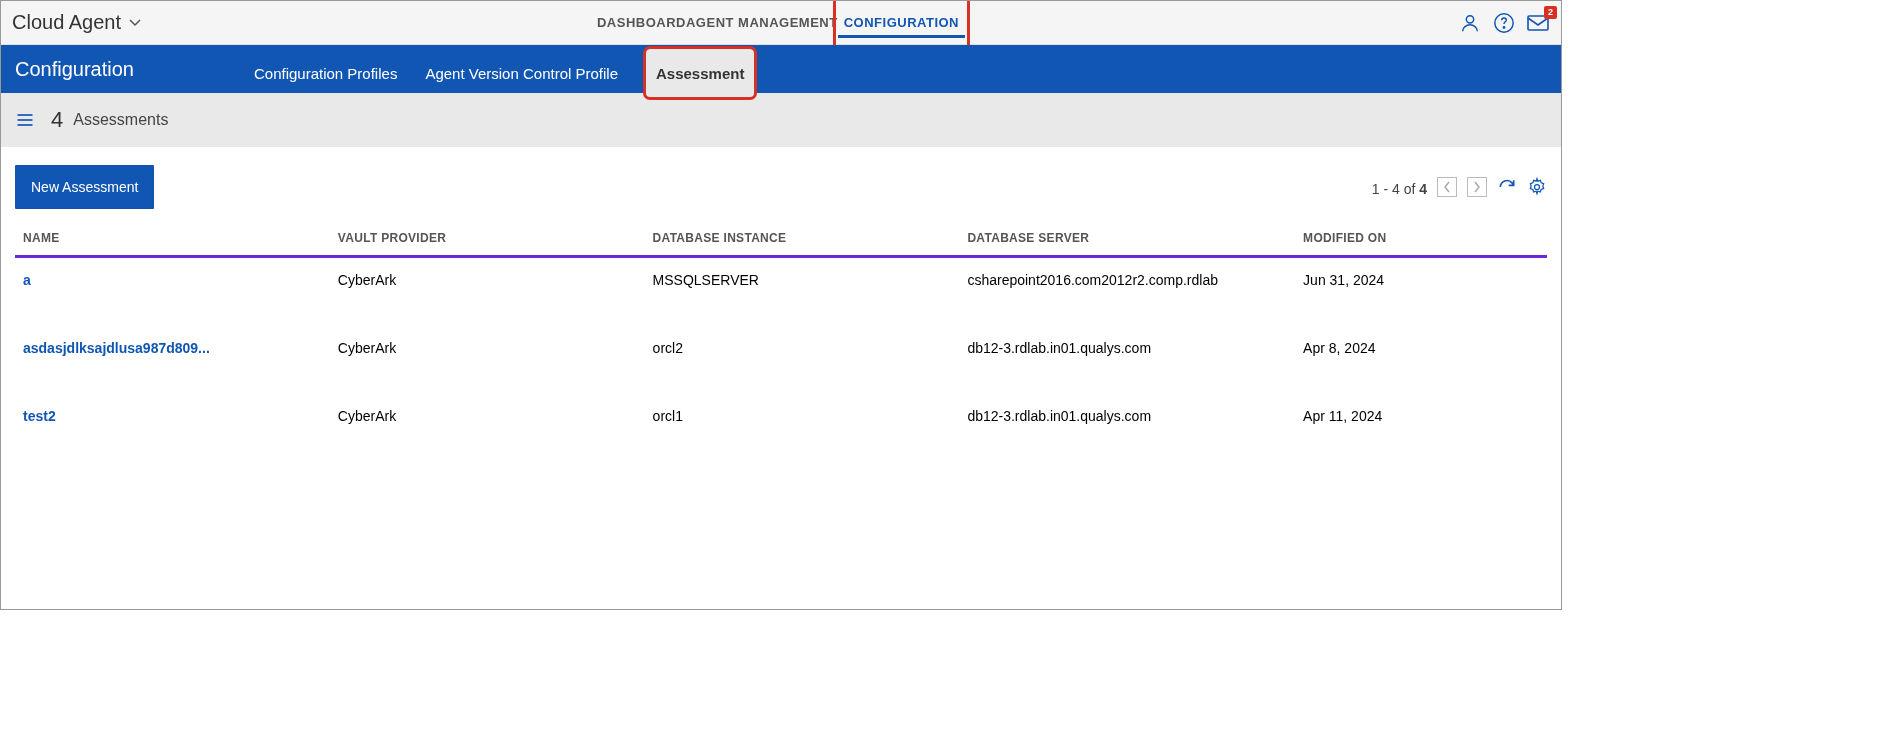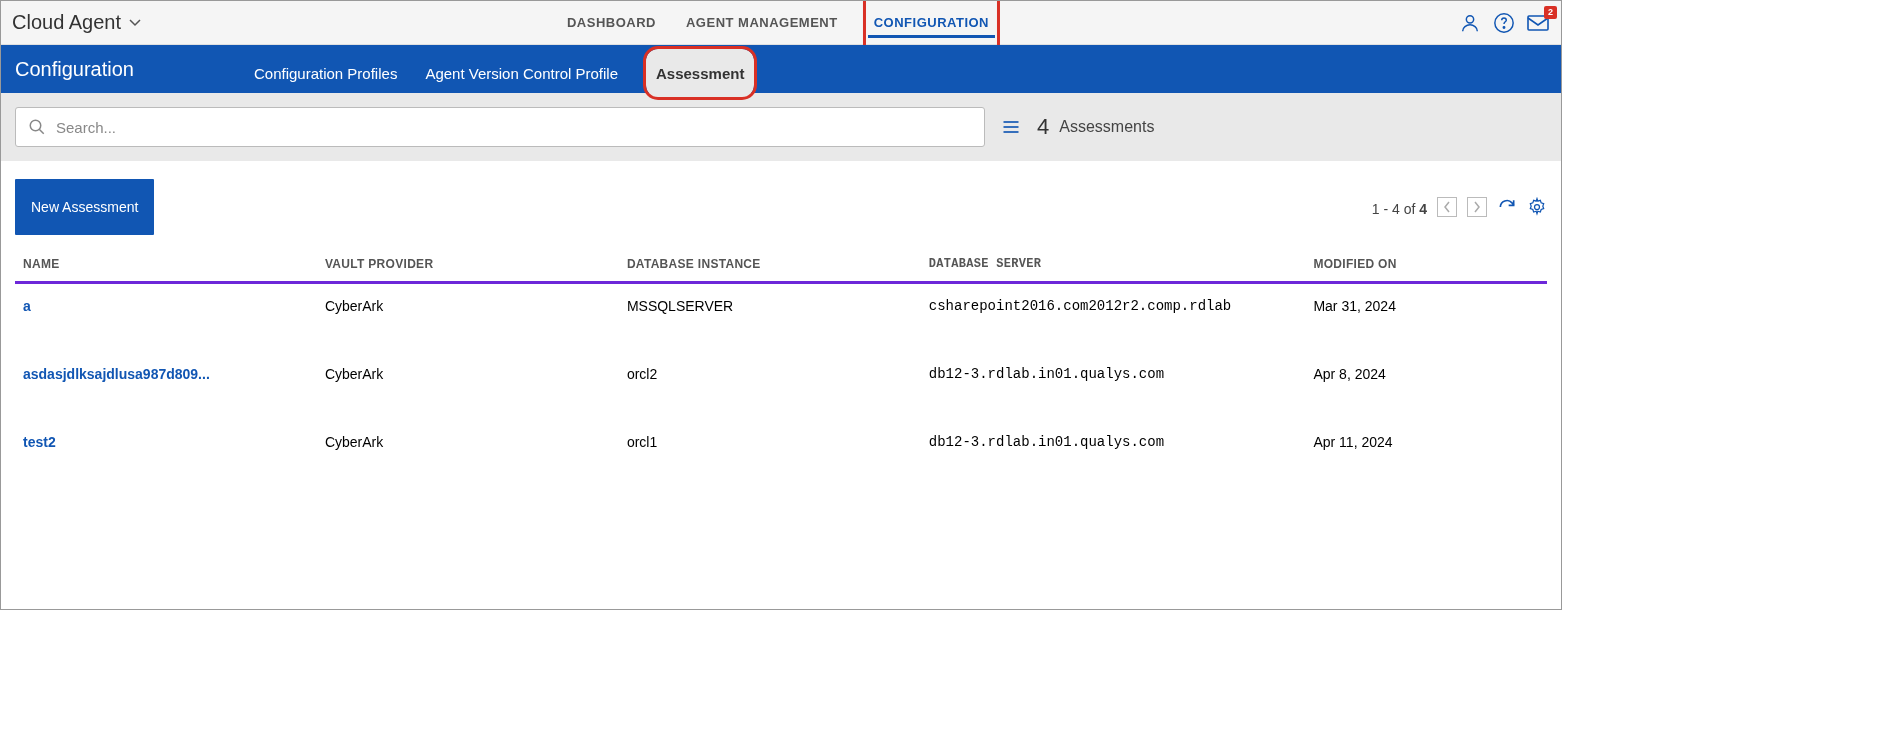--- a/index.html
+++ b/index.html
@@ -1,57 +1,57 @@
 <!DOCTYPE html>
 <html><head>
 <meta charset="utf-8">
 <style>
   * { box-sizing: border-box; margin: 0; padding: 0; }
   body { font-family: -apple-system, BlinkMacSystemFont, "Segoe UI", Helvetica, Arial, sans-serif; background: #fff; color: #333; border: 1px solid #999; width: 1562px; height: 610px; overflow: hidden; }
   .topbar { height: 44px; background: #f5f5f5; display: flex; align-items: center; padding: 0 11px; border-bottom: 1px solid #e0e0e0; position: relative; }
   .app-title { font-size: 20px; font-weight: 500; color: #333; display: flex; align-items: center; gap: 8px; cursor: pointer; }
   .chevron-down { display: inline-block; width: 12px; height: 8px; }
-  .topnav { position: absolute; left: 50%; transform: translateX(-50%); display: flex; gap: 30px; height: 100%; align-items: flex-end; }
+  .topnav { position: absolute; left: 50%; transform: translateX(-50%); display: flex; height: 100%; align-items: flex-end; }
   .topnav-item { font-size: 13px; font-weight: 600; letter-spacing: 0.5px; color: #555; cursor: pointer; height: 100%; display: flex; align-items: center; position: relative; }
   .topnav-item.active { color: #1156b3; }
   .topnav-item.active::after { content: ""; position: absolute; bottom: 6px; left: 0; right: 0; height: 3px; background: #1156b3; }
   .highlight-red { outline: 3px solid #d93025; outline-offset: 2px; padding: 2px 6px; }
   .top-icons { margin-left: auto; display: flex; gap: 10px; align-items: center; }
   .icon-btn { width: 24px; height: 24px; color: #1156b3; cursor: pointer; position: relative; display: flex; align-items: center; justify-content: center; }
   .badge { position: absolute; top: -5px; right: -7px; background: #d93025; color: #fff; font-size: 9px; font-weight: 700; width: 13px; height: 13px; border-radius: 2px; display: flex; align-items: center; justify-content: center; }
   .subhead { height: 48px; background: #1156b3; color: #fff; display: flex; align-items: center; padding: 0 14px; position: relative; }
   .subhead-title { font-size: 20px; font-weight: 400; }
   .subtabs { display: flex; gap: 28px; margin-left: 120px; height: 100%; align-items: center; margin-top: 8px; }
   .subtab { font-size: 15px; color: #fff; cursor: pointer; height: 100%; display: flex; align-items: center; }
-  .subtab.active { color: #333; background: #e9e9e9; padding: 0 10px; font-weight: 600; outline: 3px solid #d93025; border-radius: 12px; }
+  .subtab.active { color: #333; background: #e9e9e9; padding: 0 10px; font-weight: 600; outline: 3px solid #d93025; border-radius: 4px; }
   .searchrow { background: #e9e9e9; padding: 14px 14px; display: flex; align-items: center; gap: 16px; }
   .searchbox { flex: 0 0 970px; height: 40px; background: #fff; border: 1px solid #bbb; border-radius: 3px; display: flex; align-items: center; padding: 0 12px; gap: 10px; }
   .searchbox input { border: none; outline: none; font-size: 15px; flex: 1; background: transparent; color: #666; }
   .searchbox input::placeholder { color: #888; }
   .search-icon { width: 18px; height: 18px; color: #666; }
   .filter-icon { width: 20px; height: 20px; color: #1156b3; cursor: pointer; }
   .count-block { display: flex; align-items: center; gap: 10px; }
   .count-num { font-size: 22px; font-weight: 400; color: #333; }
   .count-label { font-size: 16px; color: #444; }
   .content { padding: 18px 14px 0 14px; }
   .actionrow { display: flex; align-items: center; margin-bottom: 12px; }
-  .primary-btn { background: #1156b3; color: #fff; border: none; padding: 20px 16px; font-size: 14px; font-weight: 500; cursor: pointer; border-radius: 1px; }
+  .primary-btn { background: #1156b3; color: #fff; border: none; padding: 14px 16px; font-size: 14px; font-weight: 500; cursor: pointer; border-radius: 1px; }
   .pager { margin-left: auto; display: flex; align-items: flex-end; gap: 10px; color: #444; font-size: 14px; }
   .pager strong { font-weight: 700; }
   .nav-btn { width: 20px; height: 20px; border: 1px solid #bbb; background: #fff; display: flex; align-items: center; justify-content: center; cursor: pointer; color: #888; font-size: 11px; }
   .refresh-icon, .gear-icon { width: 20px; height: 20px; color: #1156b3; cursor: pointer; }
   table { width: 100%; border-collapse: collapse; }
   thead th { text-align: left; font-size: 12px; font-weight: 600; letter-spacing: 0.3px; color: #555; padding: 10px 8px; border-bottom: 3px solid #6d28d9; }
   tbody td { font-size: 14px; color: #000000; padding: 18px 8px 34px 8px; vertical-align: top; }
   tbody tr:first-child td { padding-top: 14px; }
   tbody td.name { color: #1156b3; font-weight: 700; cursor: pointer; }
   th:nth-child(1), td:nth-child(1) { width: 250px; }
   th:nth-child(2), td:nth-child(2) { width: 250px; }
   th:nth-child(3), td:nth-child(3) { width: 250px; }
-  th:nth-child(4), td:nth-child(4) { width: 260px; white-space: nowrap; overflow: hidden; text-overflow: clip; font-family: Liberation Mono, monospace; }
+  th:nth-child(4), td:nth-child(4) { width: 260px; white-space: nowrap; overflow: hidden; text-overflow: clip; }
   th:nth-child(5), td:nth-child(5) { width: 200px; }
 </style>
 </head>
 <body>
 
 <div class="topbar">
   <div class="app-title">
     <span>Cloud Agent</span>
     <svg class="chevron-down" viewBox="0 0 12 8">
         <path d="M1 1l5 5 5-5" stroke="#555" stroke-width="1.5" fill="none"></path>
@@ -89,27 +89,20 @@
 <div class="subhead">
   <div class="subhead-title">Configuration</div>
   <div class="subtabs">
     <div class="subtab">Configuration Profiles</div>
     <div class="subtab">Agent Version Control Profile</div>
     <div class="subtab active">Assessment</div>
   </div>
 </div>
 
 <div class="searchrow">
-  <div class="searchbox">
-    <svg class="search-icon" viewBox="0 0 24 24" fill="none" stroke="#888" stroke-width="2">
-        <circle cx="10" cy="10" r="7"></circle>
-        <line x1="15" y1="15" x2="21" y2="21"></line>
-      </svg>
-    <input type="text" placeholder="Search..." style="">
-  </div>
   <svg class="filter-icon" viewBox="0 0 24 24" fill="none" stroke="#1156b3" stroke-width="2">
       <line x1="3" y1="6" x2="21" y2="6"></line>
       <line x1="3" y1="12" x2="21" y2="12"></line>
       <line x1="3" y1="18" x2="21" y2="18"></line>
     </svg>
   <div class="count-block">
     <span class="count-num">4</span>
     <span class="count-label">Assessments</span>
   </div>
 </div>
@@ -149,21 +142,21 @@
         <th>DATABASE SERVER</th>
         <th>MODIFIED ON</th>
       </tr>
     </thead>
     <tbody id="tbody">
         <tr>
           <td class="name">a</td>
           <td>CyberArk</td>
           <td>MSSQLSERVER</td>
           <td>csharepoint2016.com2012r2.comp.rdlab</td>
-          <td>Mar 31, 2024</td>
+          <td>Jun 31, 2024</td>
         </tr>
         <tr>
           <td class="name">asdasjdlksajdlusa987d809...</td>
           <td>CyberArk</td>
           <td>orcl2</td>
           <td>db12-3.rdlab.in01.qualys.com</td>
           <td>Apr 8, 2024</td>
         </tr>
         <tr>
           <td class="name">test2</td>

